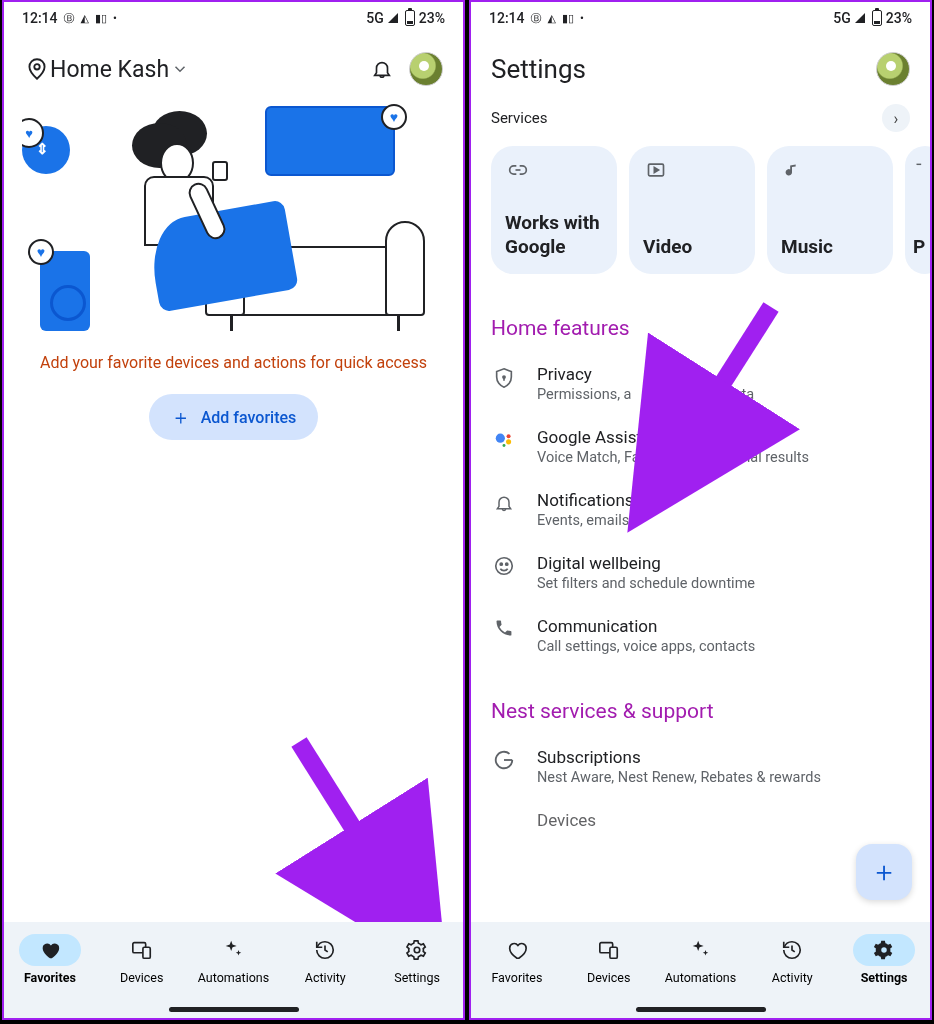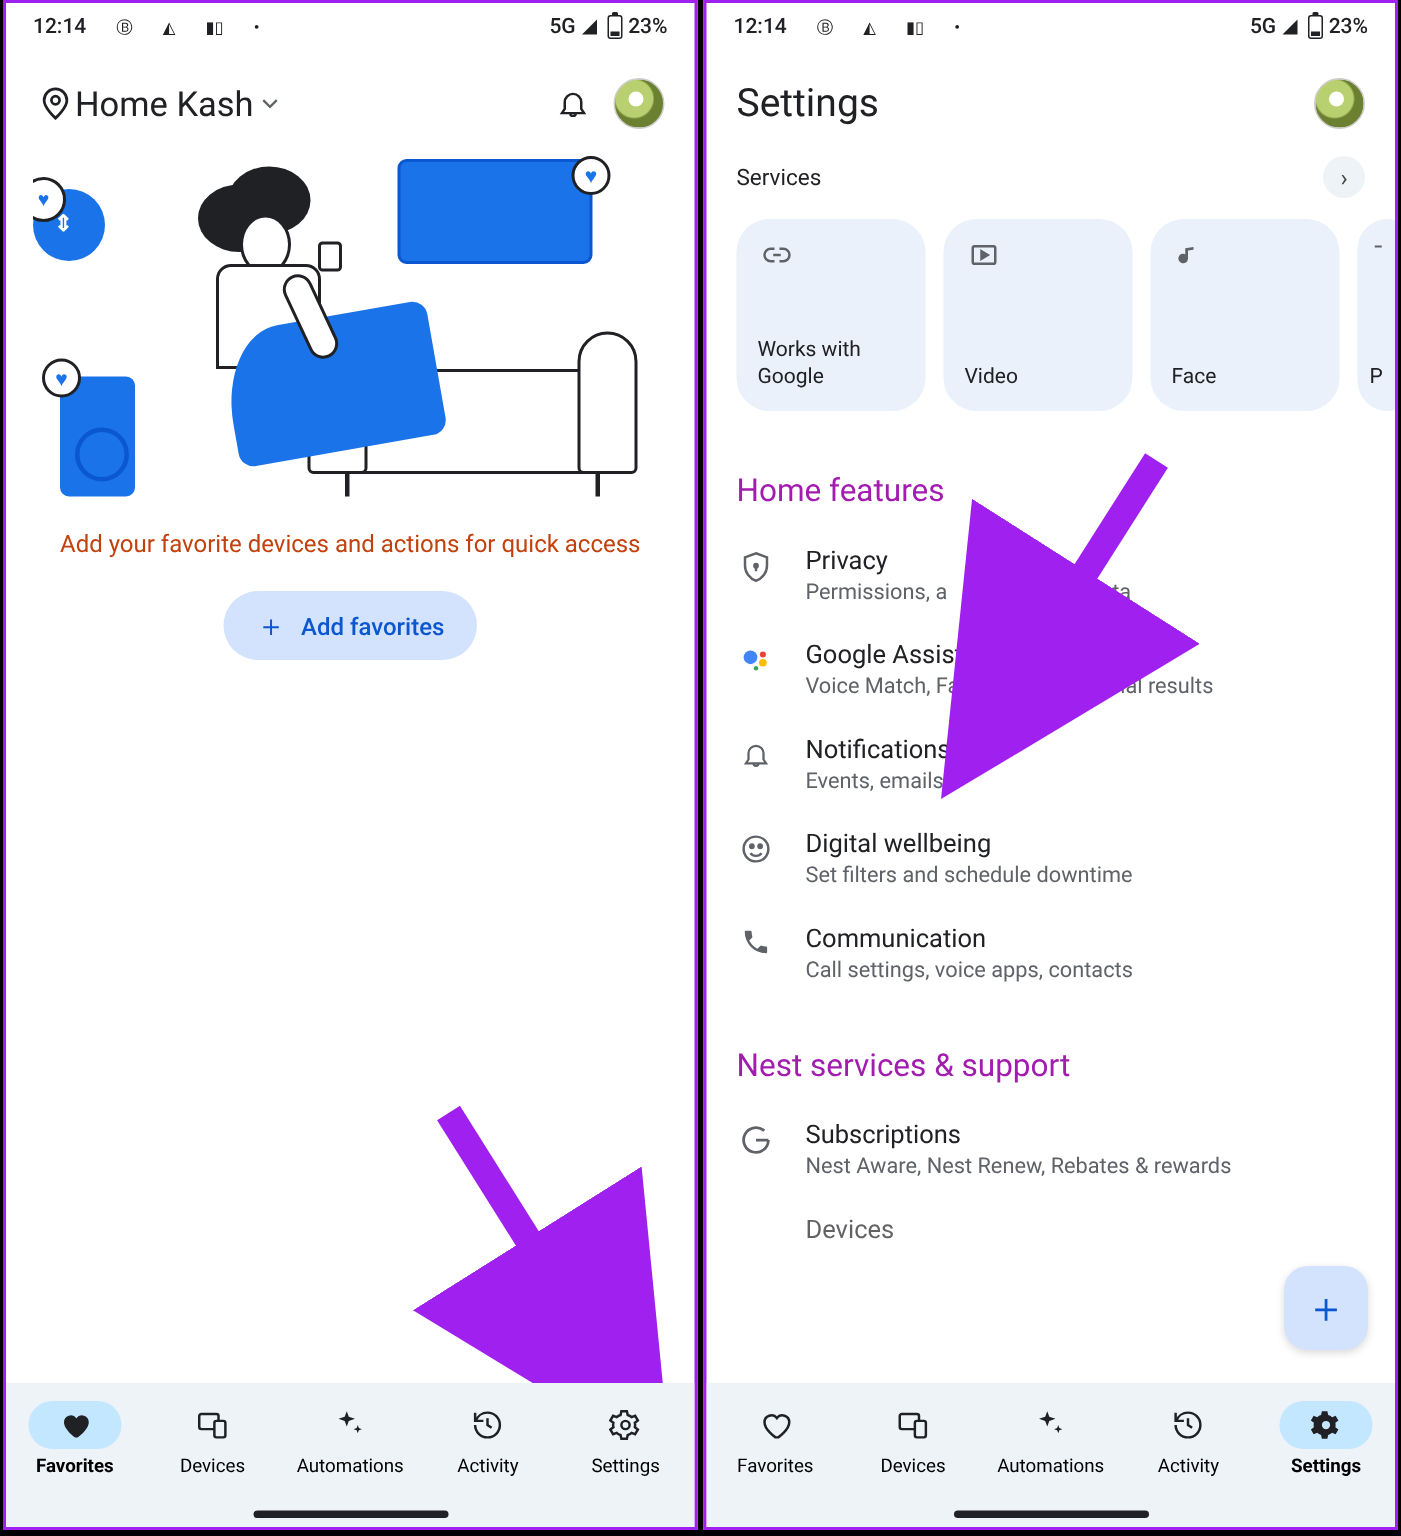--- a/index.html
+++ b/index.html
@@ -24,21 +24,21 @@
   
   .statusbar {
     display: flex;
     justify-content: space-between;
     align-items: center;
     padding: 8px 18px 4px;
     font-size: 14px;
     font-weight: 500;
     color: #202124;
   }
-  .status-left { display: flex; align-items: center; gap: 20px; }
+  .status-left { display: flex; align-items: center; gap: 6px; }
   .status-right { display: flex; align-items: center; gap: 4px; }
   .small-icon { font-size: 11px; }
   .tri { width: 0; height: 0; border-left: 10px solid transparent; border-bottom: 10px solid #202124; }
   .batt { display: inline-flex; align-items: center; }
   .batt-shell { width: 10px; height: 16px; border: 1.5px solid #202124; border-radius: 2px; position: relative; margin-left: 3px;}
   .batt-shell::before { content:''; position:absolute; bottom:1px; left:1px; right:1px; height:23%; background:#202124;}
   .batt-shell::after { content:''; position:absolute; top:-3px; left:2.5px; width:4px; height:2px; background:#202124; border-radius:1px 1px 0 0;}
 
   
   .home-header {
@@ -118,21 +118,21 @@
   
   .settings-header { display:flex; align-items:center; padding: 22px 20px 12px; }
   .settings-title { font-size: 26px; color:#202124; font-weight:400; }
 
   .section-row { display:flex; align-items:center; justify-content:space-between; padding: 6px 20px 10px; font-size:15px; color:#202124;}
   .chev-circle{width:28px;height:28px;border-radius:50%;background:#eef3f8;display:flex;align-items:center;justify-content:center;font-size:16px;color:#444;}
 
   .service-cards{display:flex; gap:12px; padding: 4px 0 10px 20px; overflow:hidden;}
   .card{flex:0 0 126px; height:128px; background:#eaf1fb; border-radius:22px; padding:14px 14px; display:flex; flex-direction:column; justify-content:space-between;}
   .card .card-icon{font-size:20px; color:#444;}
-  .card-label{font-size:14px; color:#202124; line-height:1.3;}
+  .card-label{font-size:19px; color:#202124; line-height:1.3;font-weight:bold;}
   .card.partial{flex:0 0 40px; padding:14px 8px;}
 
   .section-heading{font-size:21px; color:#a21caf; padding: 32px 20px 12px;}
   .list-item{display:flex; align-items:flex-start; gap:20px; padding:12px 20px;}
   .li-icon{width:26px; flex:0 0 26px; display:flex; justify-content:center; padding-top:2px; color:#5f6368;}
   .li-text{flex:1;}
   .li-title{font-size:17px; color:#202124; margin-bottom:2px;}
   .li-sub{font-size:14.5px; color:#5f6368;}
 
   .fab{position:absolute; right:18px; bottom:118px; width:56px;height:56px;border-radius:16px;background:#d3e3fd;display:flex;align-items:center;justify-content:center;font-size:28px;color:#0b57d0;box-shadow:0 2px 6px rgba(0,0,0,0.15);}
@@ -346,21 +346,21 @@
           </svg>
         </span>
       <span class="card-label">Video</span>
     </div>
     <div class="card">
       <span class="card-icon">
           <svg width="22" height="22" viewBox="0 0 24 24" fill="#5f6368">
             <path d="M12 3v10.5a3.5 3.5 0 11-2-3.2V6l6-1v2l-4 .7z"></path>
           </svg>
         </span>
-      <span class="card-label">Face</span>
+      <span class="card-label">Music</span>
     </div>
     <div class="card partial">
       <span class="card-icon">
           <svg width="14" height="18" viewBox="0 0 24 24" fill="none" stroke="#5f6368" stroke-width="2.5">
             <path d="M6 4h8"></path>
           </svg>
         </span>
       <span class="card-label">P</span>
     </div>
   </div>

